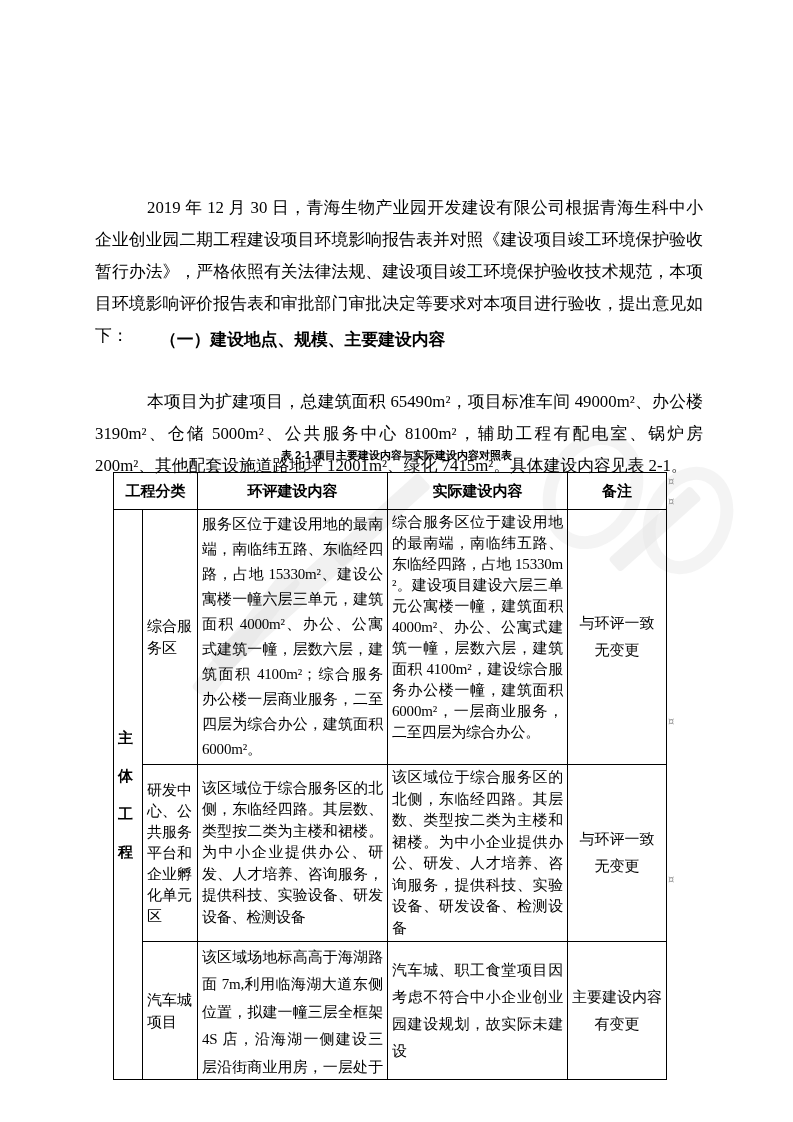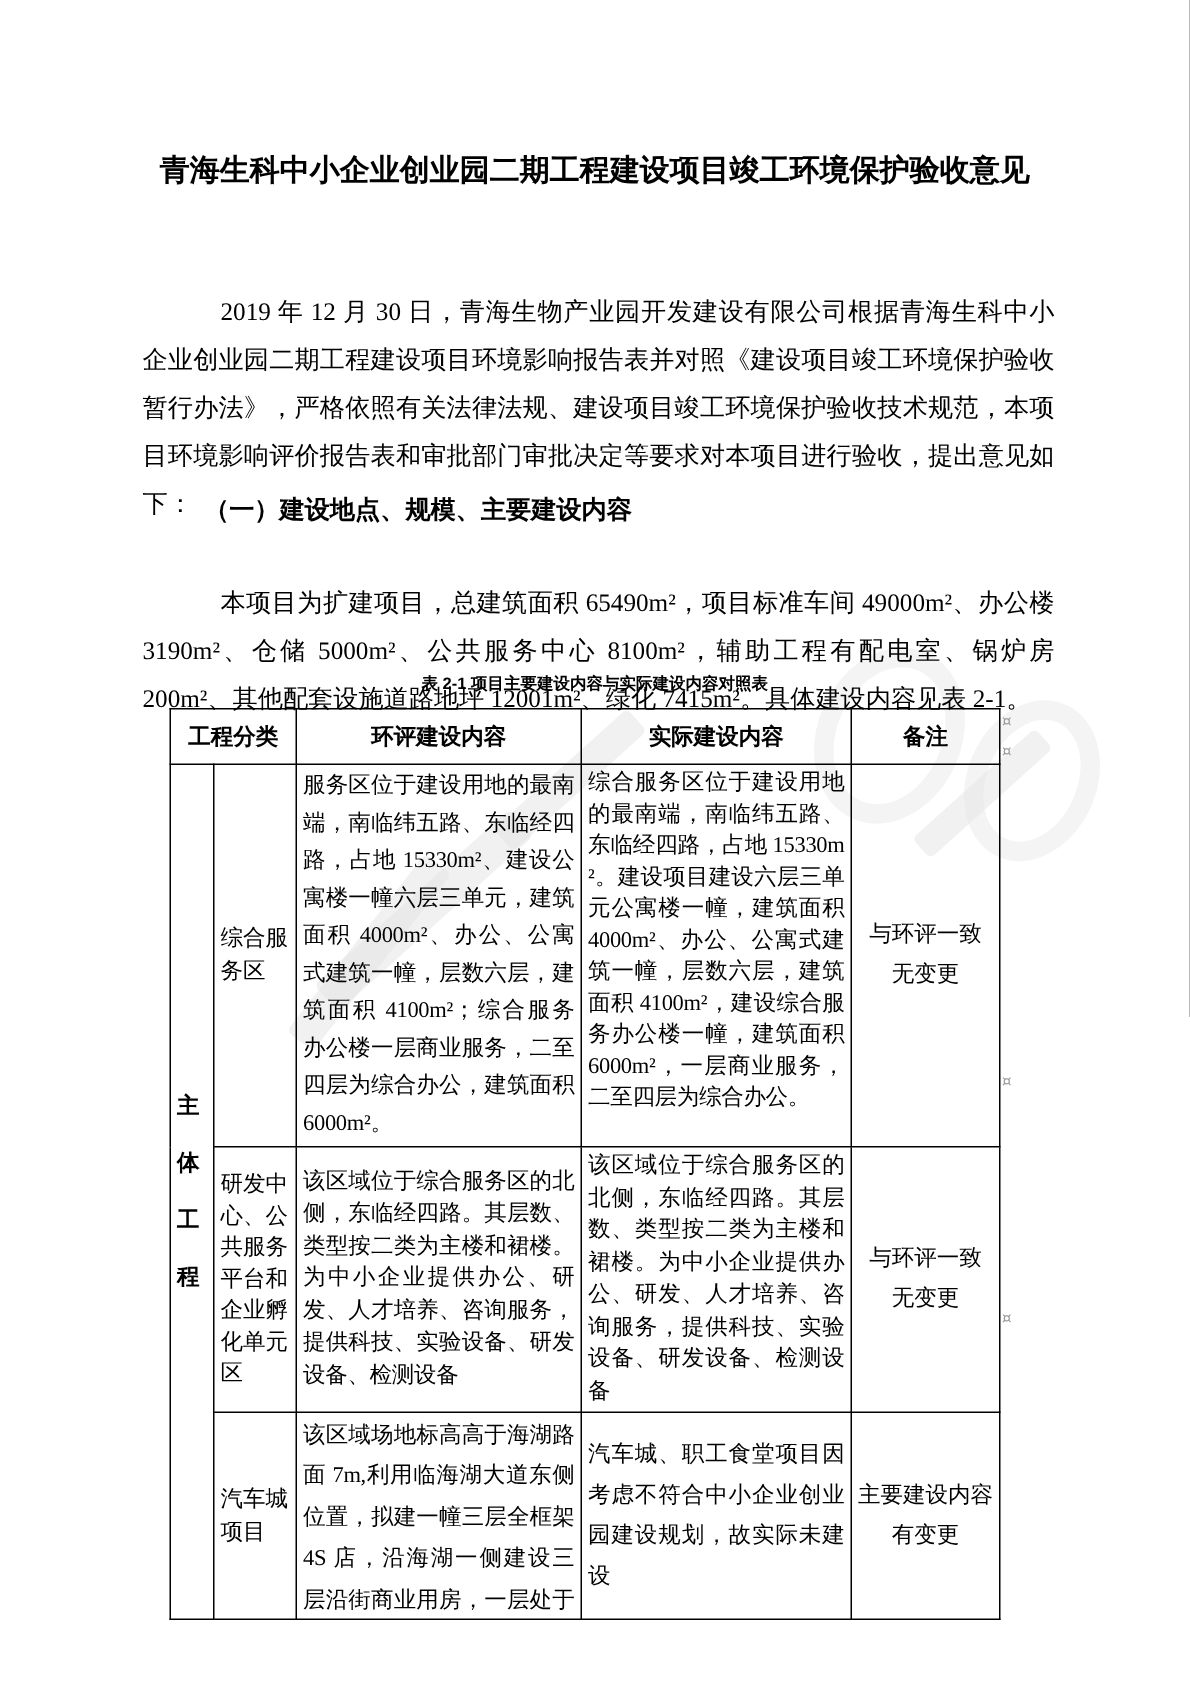--- a/index.html
+++ b/index.html
@@ -28,21 +28,21 @@
     font-size:16.8px;line-height:32px;
     text-align:justify;text-indent:52px;margin-top:36px;
   }
   .p1{top:156px;}
   .p2{top:350px;}
   .h1,.h2{
     position:absolute;font-weight:bold;font-size:16.8px;
     font-family:"Liberation Sans","DejaVu Sans",sans-serif;
   }
   .h1{top:297px;left:155px;}
-  .h2{top:328px;left:136px;}
+  .h2{top:328px;left:160px;}
   .tbl-caption{
     position:absolute;top:448px;left:0;width:793px;text-align:center;
     font-weight:bold;font-size:11px;
     font-family:"Liberation Sans","DejaVu Sans",sans-serif;
   }
   
   table.cmp{
     position:absolute;top:472px;left:113px;
     border-collapse:collapse;table-layout:fixed;
     width:553px;
@@ -90,21 +90,20 @@
 
 <div class="page">
 
   <div class="wm wm-bar" style="left:195px;top:595px;width:175px;height:24px;transform:rotate(-42deg);"></div>
   <div class="wm wm-bar" style="left:235px;top:560px;width:22px;height:150px;transform:rotate(38deg);"></div>
   <div class="wm wm-bar" style="left:320px;top:510px;width:120px;height:20px;transform:rotate(-42deg);"></div>
   <div class="wm wm-ring" style="left:545px;top:430px;width:70px;height:95px;transform:rotate(24deg);"></div>
   <div class="wm wm-ring" style="left:645px;top:465px;width:60px;height:85px;transform:rotate(24deg);"></div>
   <div class="wm wm-bar" style="left:600px;top:520px;width:110px;height:18px;transform:rotate(-42deg);"></div>
 
-  <div class="title">青海生科中小企业创业园二期工程建设项目竣工环境保护验收意见</div>
 
   <div class="body-par p1">2019 年 12 月 30 日，青海生物产业园开发建设有限公司根据青海生科中小企业创业园二期工程建设项目环境影响报告表并对照《建设项目竣工环境保护验收暂行办法》，严格依照有关法律法规、建设项目竣工环境保护验收技术规范，本项目环境影响评价报告表和审批部门审批决定等要求对本项目进行验收，提出意见如下：</div>
 
   <div class="h2">（一）建设地点、规模、主要建设内容</div>
 
   <div class="body-par p2">本项目为扩建项目，总建筑面积 65490m²，项目标准车间 49000m²、办公楼 3190m²、仓储 5000m²、公共服务中心 8100m²，辅助工程有配电室、锅炉房 200m²、其他配套设施道路地坪 12001m²、绿化 7415m²。具体建设内容见表 2-1。</div>
 
   <div class="tbl-caption">表 2-1    项目主要建设内容与实际建设内容对照表</div>
 
   <table class="cmp">

